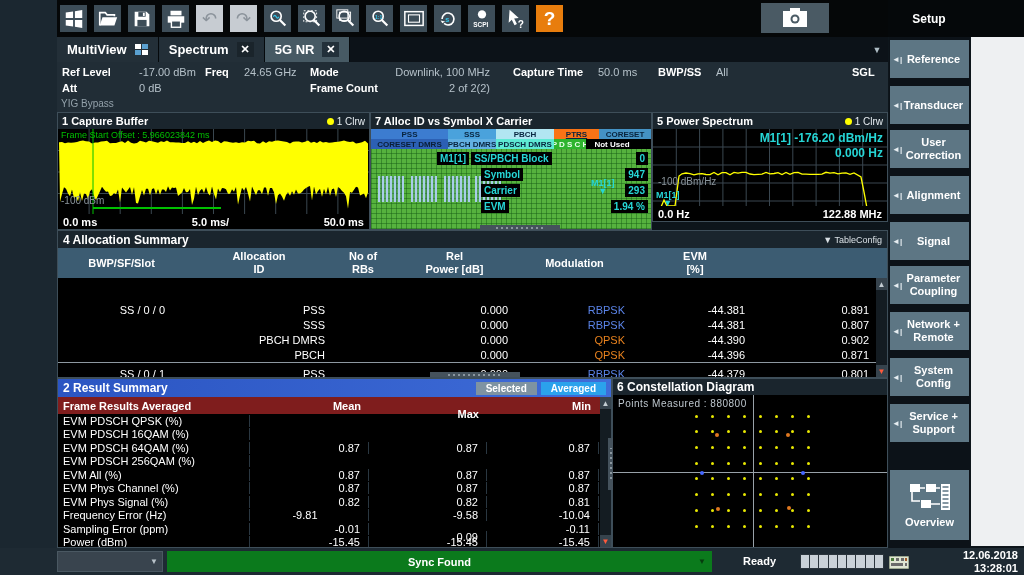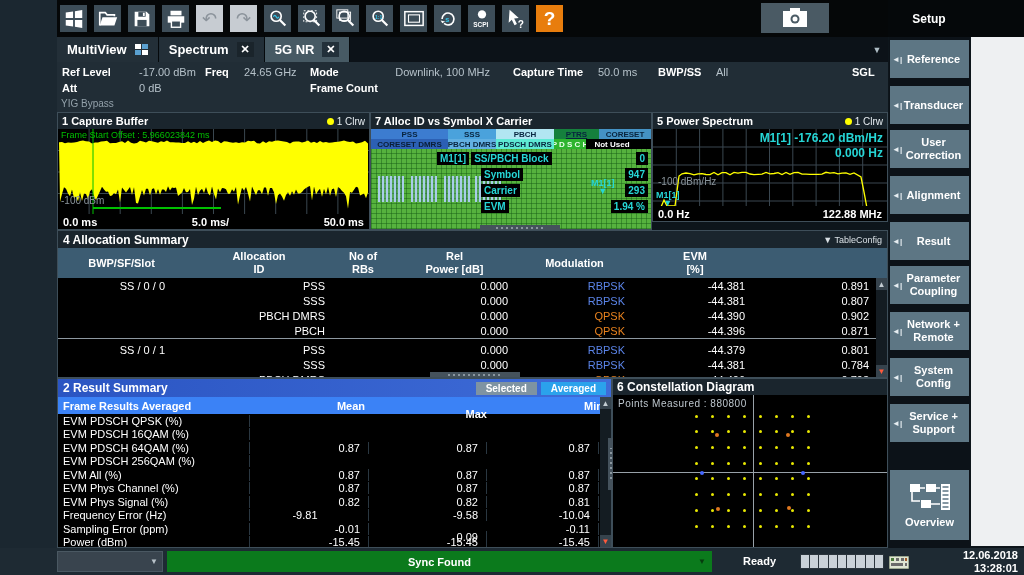--- a/index.html
+++ b/index.html
@@ -64,21 +64,21 @@
   .thead .hc{display:flex;flex-direction:column;align-items:center;justify-content:center;text-align:center;line-height:13px;box-sizing:border-box;}
   .trow{display:flex;font-size:11px;align-items:center;}
   .trow .c{box-sizing:border-box;text-align:right;padding-right:8px;white-space:nowrap;overflow:hidden;}
   .scroll{position:absolute;top:17px;bottom:0;right:0;width:11px;background:#141c22;display:flex;flex-direction:column;justify-content:space-between;align-items:center;}
   .sarr{width:11px;height:12px;display:flex;align-items:center;justify-content:center;font-size:8px;color:#c3ccd2;background:#36434d;}
   .sarr.dn{color:#ff5a3c;}
   
   #panel-result .tbar{background:linear-gradient(90deg,#2b55c2,#3e6cd8);}
   .rbtn{font-size:10px;font-weight:bold;padding:1px 10px;margin-left:4px;background:#7e93a2;color:#fff;}
   .rbtn.active{background:#2ba2ec;}
-  #res-head{display:flex;background:#3b82f6;font-size:11px;font-weight:bold;height:17px;align-items:center;justify-content:space-between;}
+  #res-head{display:flex;background:#7f1d1d;font-size:11px;font-weight:bold;height:17px;align-items:center;}
   #res-rows .trow{height:13.5px;border-bottom:0;}
   .group-sep{border-bottom:1px solid #a9b4bc;}
   
   #const-body{position:absolute;left:0;top:16px;width:274px;height:152px;background:#000;}
   #points-label{position:absolute;left:5px;top:3px;font-size:10px;color:#bdc6cd;letter-spacing:.5px;}
   .cdot{position:absolute;width:3px;height:3px;border-radius:50%;}
   
   #setup-hdr{left:888px;top:0;width:136px;height:37px;background:#05080a;display:flex;align-items:center;}
   #setup-hdr span{width:82px;text-align:center;font-size:12px;font-weight:bold;}
   #sidebar{left:889px;top:37px;width:81px;height:511px;background:#0c1218;}
@@ -243,20 +243,21 @@
       <span class="sval" style="left: 187px; top: 4px;">24.65 GHz</span>
       <span class="slabel" style="left: 253px; top: 4px;">Mode</span>
       <span class="sval" style="left: 0px; width: 433px; text-align: right; top: 4px;">Downlink, 100 MHz</span>
       <span class="slabel" style="left: 456px; top: 4px;">Capture Time</span>
       <span class="sval" style="left: 541px; top: 4px;">50.0 ms</span>
       <span class="slabel" style="left: 601px; top: 4px;">BWP/SS</span>
       <span class="sval" style="left: 659px; top: 4px;">All</span>
       <span class="slabel" style="left: 5px; top: 20px;">Att</span>
       <span class="sval" style="left: 82px; top: 20px;">0 dB</span>
       <span class="slabel" style="left: 253px; top: 20px;">Frame Count</span>
+      <span class="sval" style="left: 0px; width: 433px; text-align: right; top: 20px;">2 of 2(2)</span>
     </div>
 
   <div id="panel-capture" class="panel" style="left:57px;top:112px;width:313px;height:118px;">
     <div class="ptitle">
       <span>1 Capture Buffer</span>
       <span class="legend">
         <span class="dot"></span>
         <span>1 Clrw</span>
       </span>
     </div>
@@ -289,21 +290,21 @@
   </div>
 
   <div id="panel-alloc" class="panel" style="left:370px;top:112px;width:282px;height:118px;">
     <div class="ptitle">
       <span>7 Alloc ID vs Symbol X Carrier</span>
     </div>
     <div id="leg1" class="legrow">
         <div class="legcell" style="width: 77px; background: rgb(60, 124, 208); color: rgb(8, 36, 62);">PSS</div>
         <div class="legcell" style="width: 48px; background: rgb(74, 162, 220); color: rgb(8, 36, 62);">SSS</div>
         <div class="legcell" style="width: 58px; background: rgb(178, 230, 242); color: rgb(8, 36, 62);">PBCH</div>
-        <div class="legcell" style="width: 45px; background: #15803d; color: rgb(8, 36, 62); text-decoration: underline;">PTRS</div>
+        <div class="legcell" style="width: 45px; background: #f97316; color: rgb(8, 36, 62); text-decoration: underline;">PTRS</div>
         <div class="legcell" style="width: 52px; background: rgb(68, 146, 196); color: rgb(8, 36, 62);">CORESET</div>
       </div>
     <div id="leg2" class="legrow">
         <div class="legcell" style="width: 77px; background: rgb(44, 96, 180); color: rgb(10, 30, 54);">CORESET DMRS</div>
         <div class="legcell" style="width: 48px; background: rgb(98, 176, 226); color: rgb(8, 36, 62);">PBCH DMRS</div>
         <div class="legcell" style="width: 58px; background: #5eead4; color: rgb(8, 36, 62);">PDSCH DMRS</div>
         <div class="legcell" style="width: 32px; background: rgb(46, 180, 46); color: rgb(234, 255, 234);">P D S C H</div>
         <div class="legcell" style="width: 52px; background: rgb(0, 0, 0); color: rgb(255, 255, 255);">Not Used</div>
       </div>
     <div id="alloc-body">
@@ -395,21 +396,21 @@
         </div>
         <div class="hc" style="width: 117px;">
           <span>Modulation</span>
         </div>
         <div class="hc" style="width: 124px;">
           <span>EVM</span>
           <span>[%]</span>
         </div>
       </div>
     <div id="alloc-rows">
-        <div class="trow" style="height: 15px;">
+        <div class="trow" style="height: 15px; margin-top: 24px;">
           <div class="c" style="width: 127px; padding-right: 20px;">SS / 0 / 0</div>
           <div class="c" style="width: 148px;">PSS</div>
           <div class="c" style="width: 60px;"></div>
           <div class="c" style="width: 123px;">0.000</div>
           <div class="c" style="width: 117px; color: rgb(91, 132, 232);">RBPSK</div>
           <div class="c" style="width: 120px;">-44.381</div>
           <div class="c" style="width: 124px;">0.891</div>
         </div>
         <div class="trow" style="height: 15px;">
           <div class="c" style="width: 127px; padding-right: 20px;"></div>
@@ -664,21 +665,21 @@
       <div class="sbtn" style="top: 93px; height: 38px;">
         <span class="arr">◄|</span>
         <span>User Correction</span>
       </div>
       <div class="sbtn" style="top: 139px; height: 38px;">
         <span class="arr">◄|</span>
         <span>Alignment</span>
       </div>
       <div class="sbtn" style="top: 185px; height: 38px;">
         <span class="arr">◄|</span>
-        <span>Result</span>
+        <span>Signal</span>
       </div>
       <div class="sbtn" style="top: 229px; height: 38px;">
         <span class="arr">◄|</span>
         <span>Parameter Coupling</span>
       </div>
       <div class="sbtn" style="top: 275px; height: 38px;">
         <span class="arr">◄|</span>
         <span>Network + Remote</span>
       </div>
       <div class="sbtn" style="top: 321px; height: 38px;">

